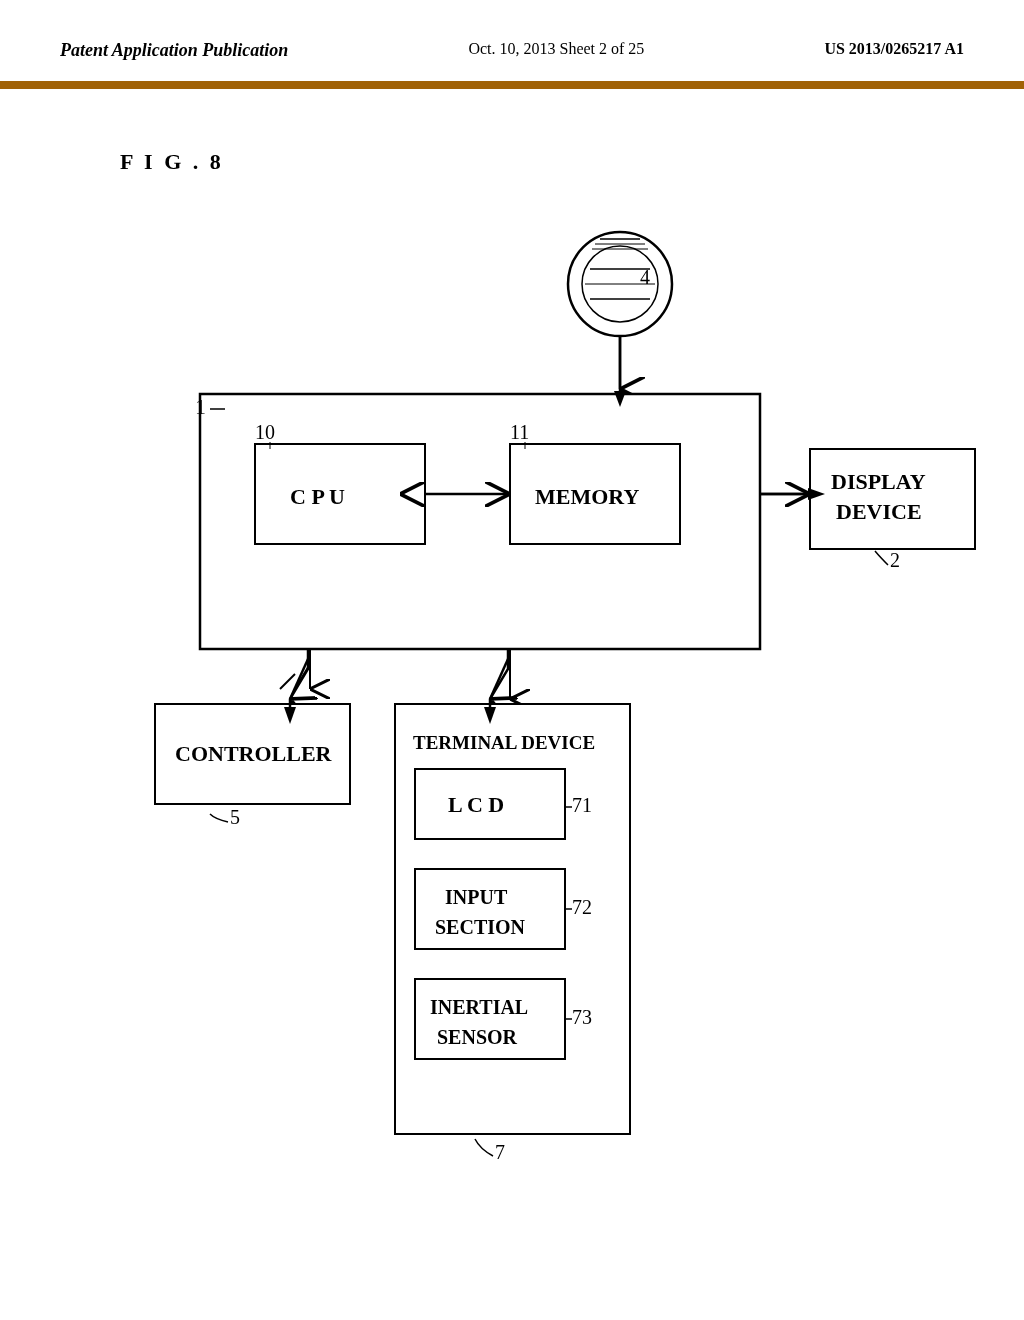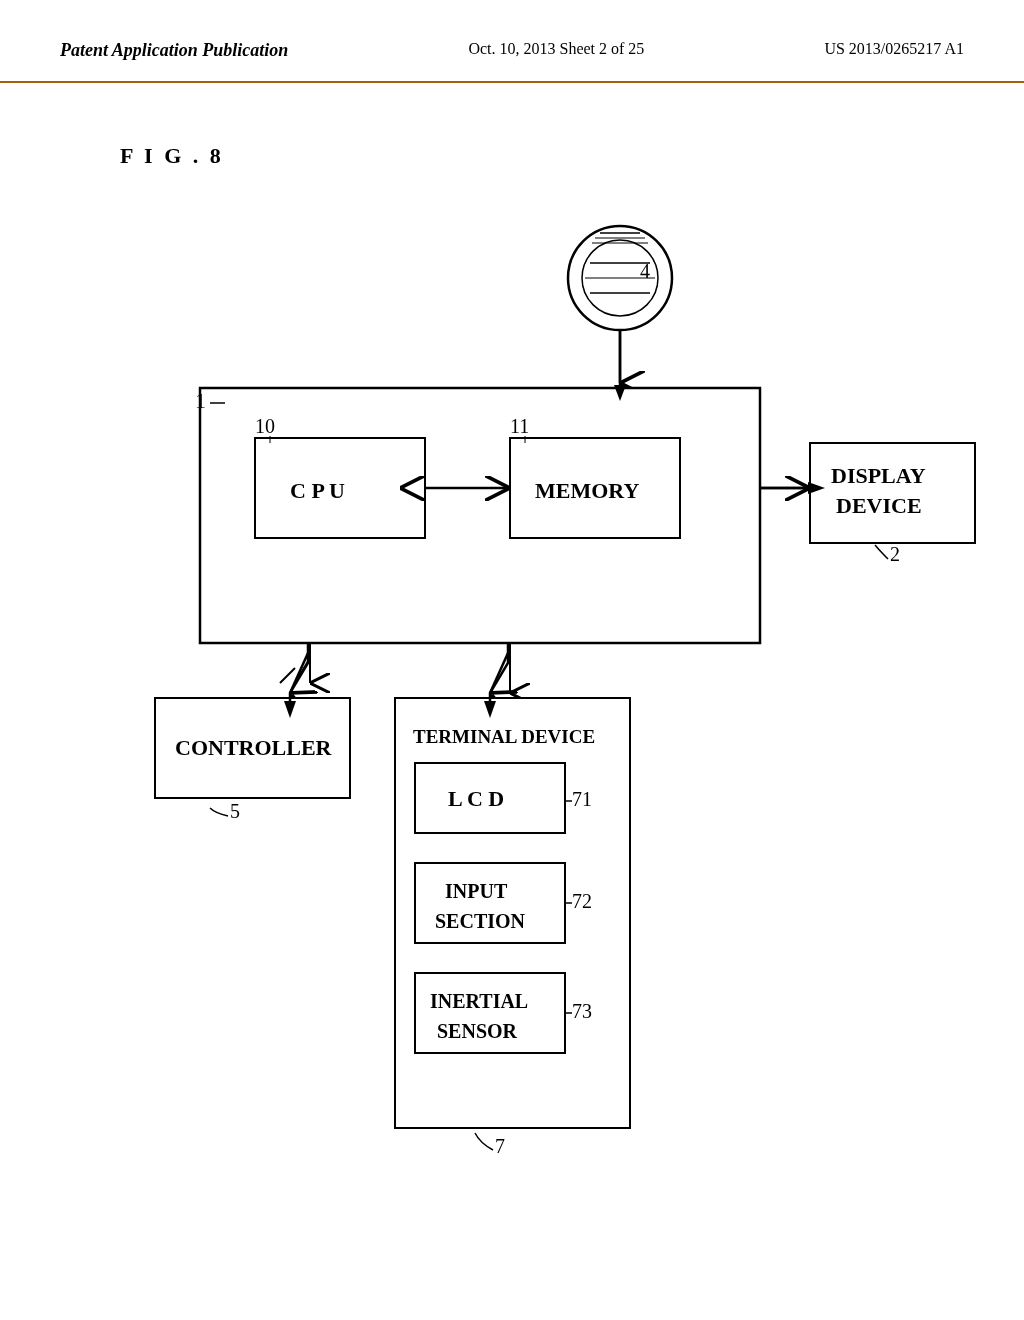--- a/index.html
+++ b/index.html
@@ -10,37 +10,37 @@
       height: 1320px;
       overflow: hidden;
       position: relative;
     }
 
     .page-header {
       display: flex;
       justify-content: space-between;
       align-items: flex-start;
       padding: 40px 60px 20px 60px;
-      border-bottom: 2px solid #a16207;
+      border-bottom: 8px solid #a16207;
     }
 
     .header-left {
       font-size: 18px;
       font-weight: bold;
       font-style: italic;
     }
 
     .header-middle {
       font-size: 16px;
       text-align: left;
     }
 
     .header-right {
       font-size: 16px;
-      font-weight: normal;
+      font-weight: bold;
     }
 
     .diagram-area {
       position: relative;
       width: 100%;
       height: calc(1320px - 120px);
     }
 
     .fig-label {
       position: absolute;

